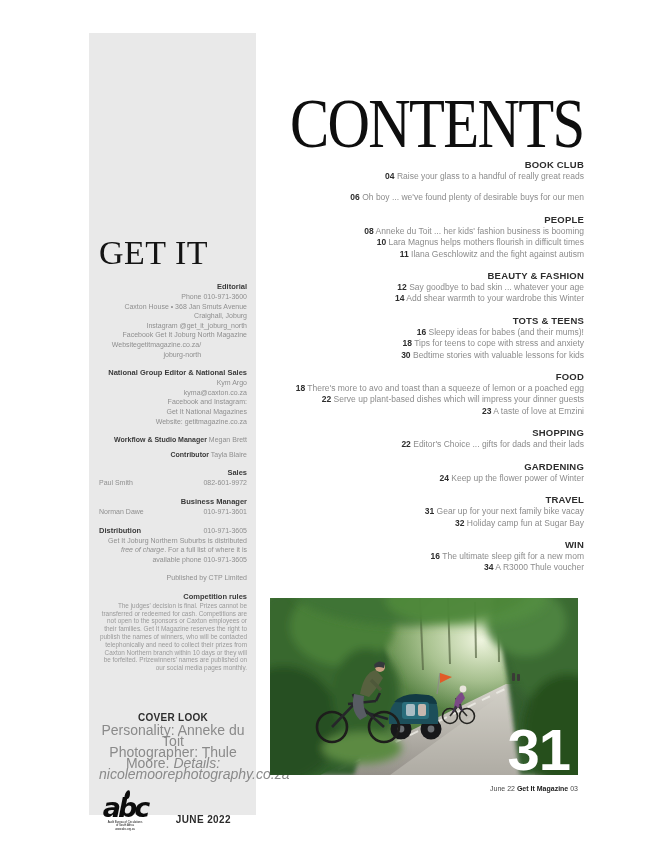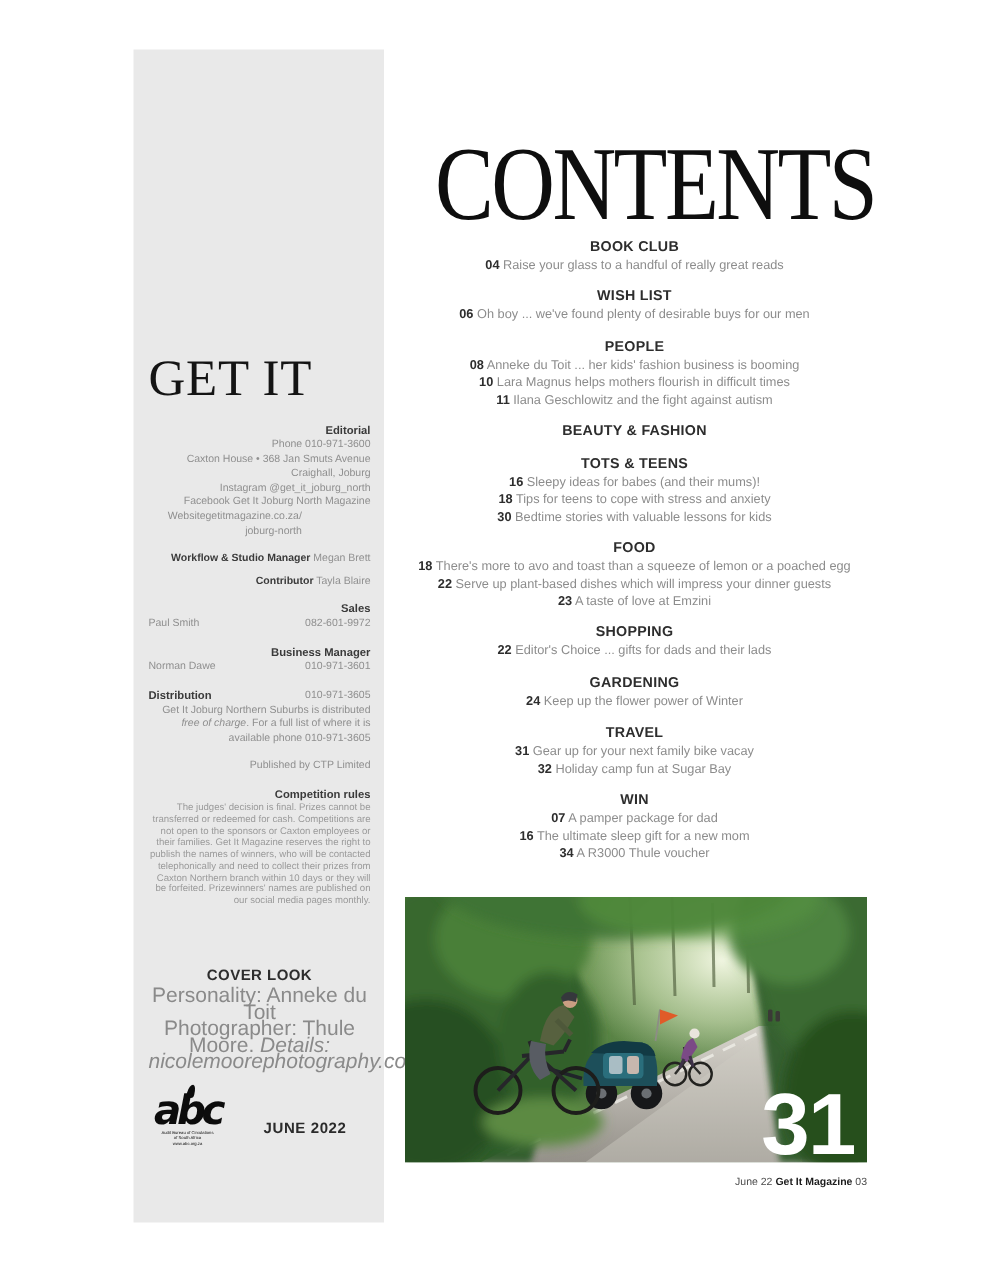--- a/index.html
+++ b/index.html
@@ -29,21 +29,21 @@
   .cover-look .cl-title{font-weight:bold;font-size:10px;color:#2e2e2e;letter-spacing:.3px;margin-bottom:2px;margin-top:40px;}
   .cover-look .cl-line{font-size:14px;color:#8a8a8a;line-height:11px;}
   .cl-italic{font-style:italic;}
   .logo-row{position:relative;margin-top:16px;height:50px;}
   .abc-logo{position:absolute;left:0;top:0;width:52px;text-align:center;}
   .abc-glyph{font-family:"DejaVu Sans", sans-serif;font-weight:900;font-size:27px;line-height:24px;color:#0c0c0c;letter-spacing:-3px;font-style:italic;}
   .abc-leaf{position:absolute;left:26px;top:-6px;width:5px;height:9px;background:#0c0c0c;border-radius:60% 40% 50% 50%/70% 70% 30% 30%;transform:rotate(14deg);}
   .abc-sub{font-size:2.8px;color:#0c0c0c;line-height:3.4px;margin-top:1px;}
   .issue-date{position:absolute;right:16px;top:18px;font-weight:bold;font-size:10px;color:#2b2b2b;letter-spacing:.4px;}
   
-  .contents{position:absolute;left:262px;top:93px;width:322px;text-align:center;}
+  .contents{position:absolute;left:262px;top:93px;width:322px;text-align:right;}
   .contents-title{
     display:inline-block;font-family:"Liberation Serif", serif;font-size:70px;
     line-height:62px;color:#0e0e0e;letter-spacing:-2px;transform:scaleX(0.84);
     transform-origin:center;white-space:nowrap;margin-bottom:4px;
   }
   .section{margin-top:10px;}
   .section:first-of-type{margin-top:0;}
   .section-title{font-size:9.5px;font-weight:bold;color:#2d2d2d;letter-spacing:.2px;line-height:12px;}
   .entry{font-size:8.5px;color:#8c8c8c;line-height:11.4px;}
   .entry .pg{color:#2d2d2d;font-weight:bold;}
@@ -76,20 +76,28 @@
     <div class="sb-text">Facebook Get It Joburg North Magazine</div>
     <div class="sb-text sb-website">
       <span class="w1">Website</span>
       <span>
         <span>getitmagazine.co.za/</span><br>
         <span>joburg-north</span>
       </span>
     </div>
   </div>
 
+  <div class="sb-block">
+    <div class="sb-label">National Group Editor &amp; National Sales</div>
+    <div class="sb-text">Kym Argo</div>
+    <div class="sb-text">kyma@caxton.co.za</div>
+    <div class="sb-text">Facebook and Instagram:</div>
+    <div class="sb-text">Get It National Magazines</div>
+    <div class="sb-text">Website: getitmagazine.co.za</div>
+  </div>
 
   <div class="sb-block">
     <div class="sb-text">
       <span class="inline-label">Workflow &amp; Studio Manager</span>
       <span>Megan Brett</span>
     </div>
     <div class="sb-gap"></div>
     <div class="sb-text">
       <span class="inline-label">Contributor</span>
       <span>Tayla Blaire</span>
@@ -158,39 +166,43 @@
   <div class="contents-title">CONTENTS</div>
   <div>
   <div class="section">
     <div class="section-title">BOOK CLUB</div>
     <div>
   <div class="entry"><span class="pg">04</span><span> Raise your glass to a handful of really great reads</span></div>
 </div>
   </div>
 
   <div class="section">
-    <div class="section-title">WISH LIST</div>
     <div>
   <div class="entry"><span class="pg">06</span><span> Oh boy ... we've found plenty of desirable buys for our men</span></div>
 </div>
   </div>
 
   <div class="section">
     <div class="section-title">PEOPLE</div>
     <div>
   <div class="entry"><span class="pg">08</span><span> Anneke du Toit ... her kids' fashion business is booming</span></div>
 
   <div class="entry"><span class="pg">10</span><span> Lara Magnus helps mothers flourish in difficult times</span></div>
 
   <div class="entry"><span class="pg">11</span><span> Ilana Geschlowitz and the fight against autism</span></div>
 </div>
   </div>
 
   <div class="section">
     <div class="section-title">BEAUTY &amp; FASHION</div>
+    <div>
+  <div class="entry"><span class="pg">12</span><span> Say goodbye to bad skin ... whatever your age</span></div>
+
+  <div class="entry"><span class="pg">14</span><span> Add shear warmth to your wardrobe this Winter</span></div>
+</div>
   </div>
 
   <div class="section">
     <div class="section-title">TOTS &amp; TEENS</div>
     <div>
   <div class="entry"><span class="pg">16</span><span> Sleepy ideas for babes (and their mums)!</span></div>
 
   <div class="entry"><span class="pg">18</span><span> Tips for teens to cope with stress and anxiety</span></div>
 
   <div class="entry"><span class="pg">30</span><span> Bedtime stories with valuable lessons for kids</span></div>
@@ -227,21 +239,20 @@
     <div>
   <div class="entry"><span class="pg">31</span><span> Gear up for your next family bike vacay</span></div>
 
   <div class="entry"><span class="pg">32</span><span> Holiday camp fun at Sugar Bay</span></div>
 </div>
   </div>
 
   <div class="section">
     <div class="section-title">WIN</div>
     <div>
-  <div class="entry"><span class="pg">07</span><span> A pamper package for dad</span></div>
 
   <div class="entry"><span class="pg">16</span><span> The ultimate sleep gift for a new mom</span></div>
 
   <div class="entry"><span class="pg">34</span><span> A R3000 Thule voucher</span></div>
 </div>
   </div>
 </div>
 </div>
 
 <div class="photo">

